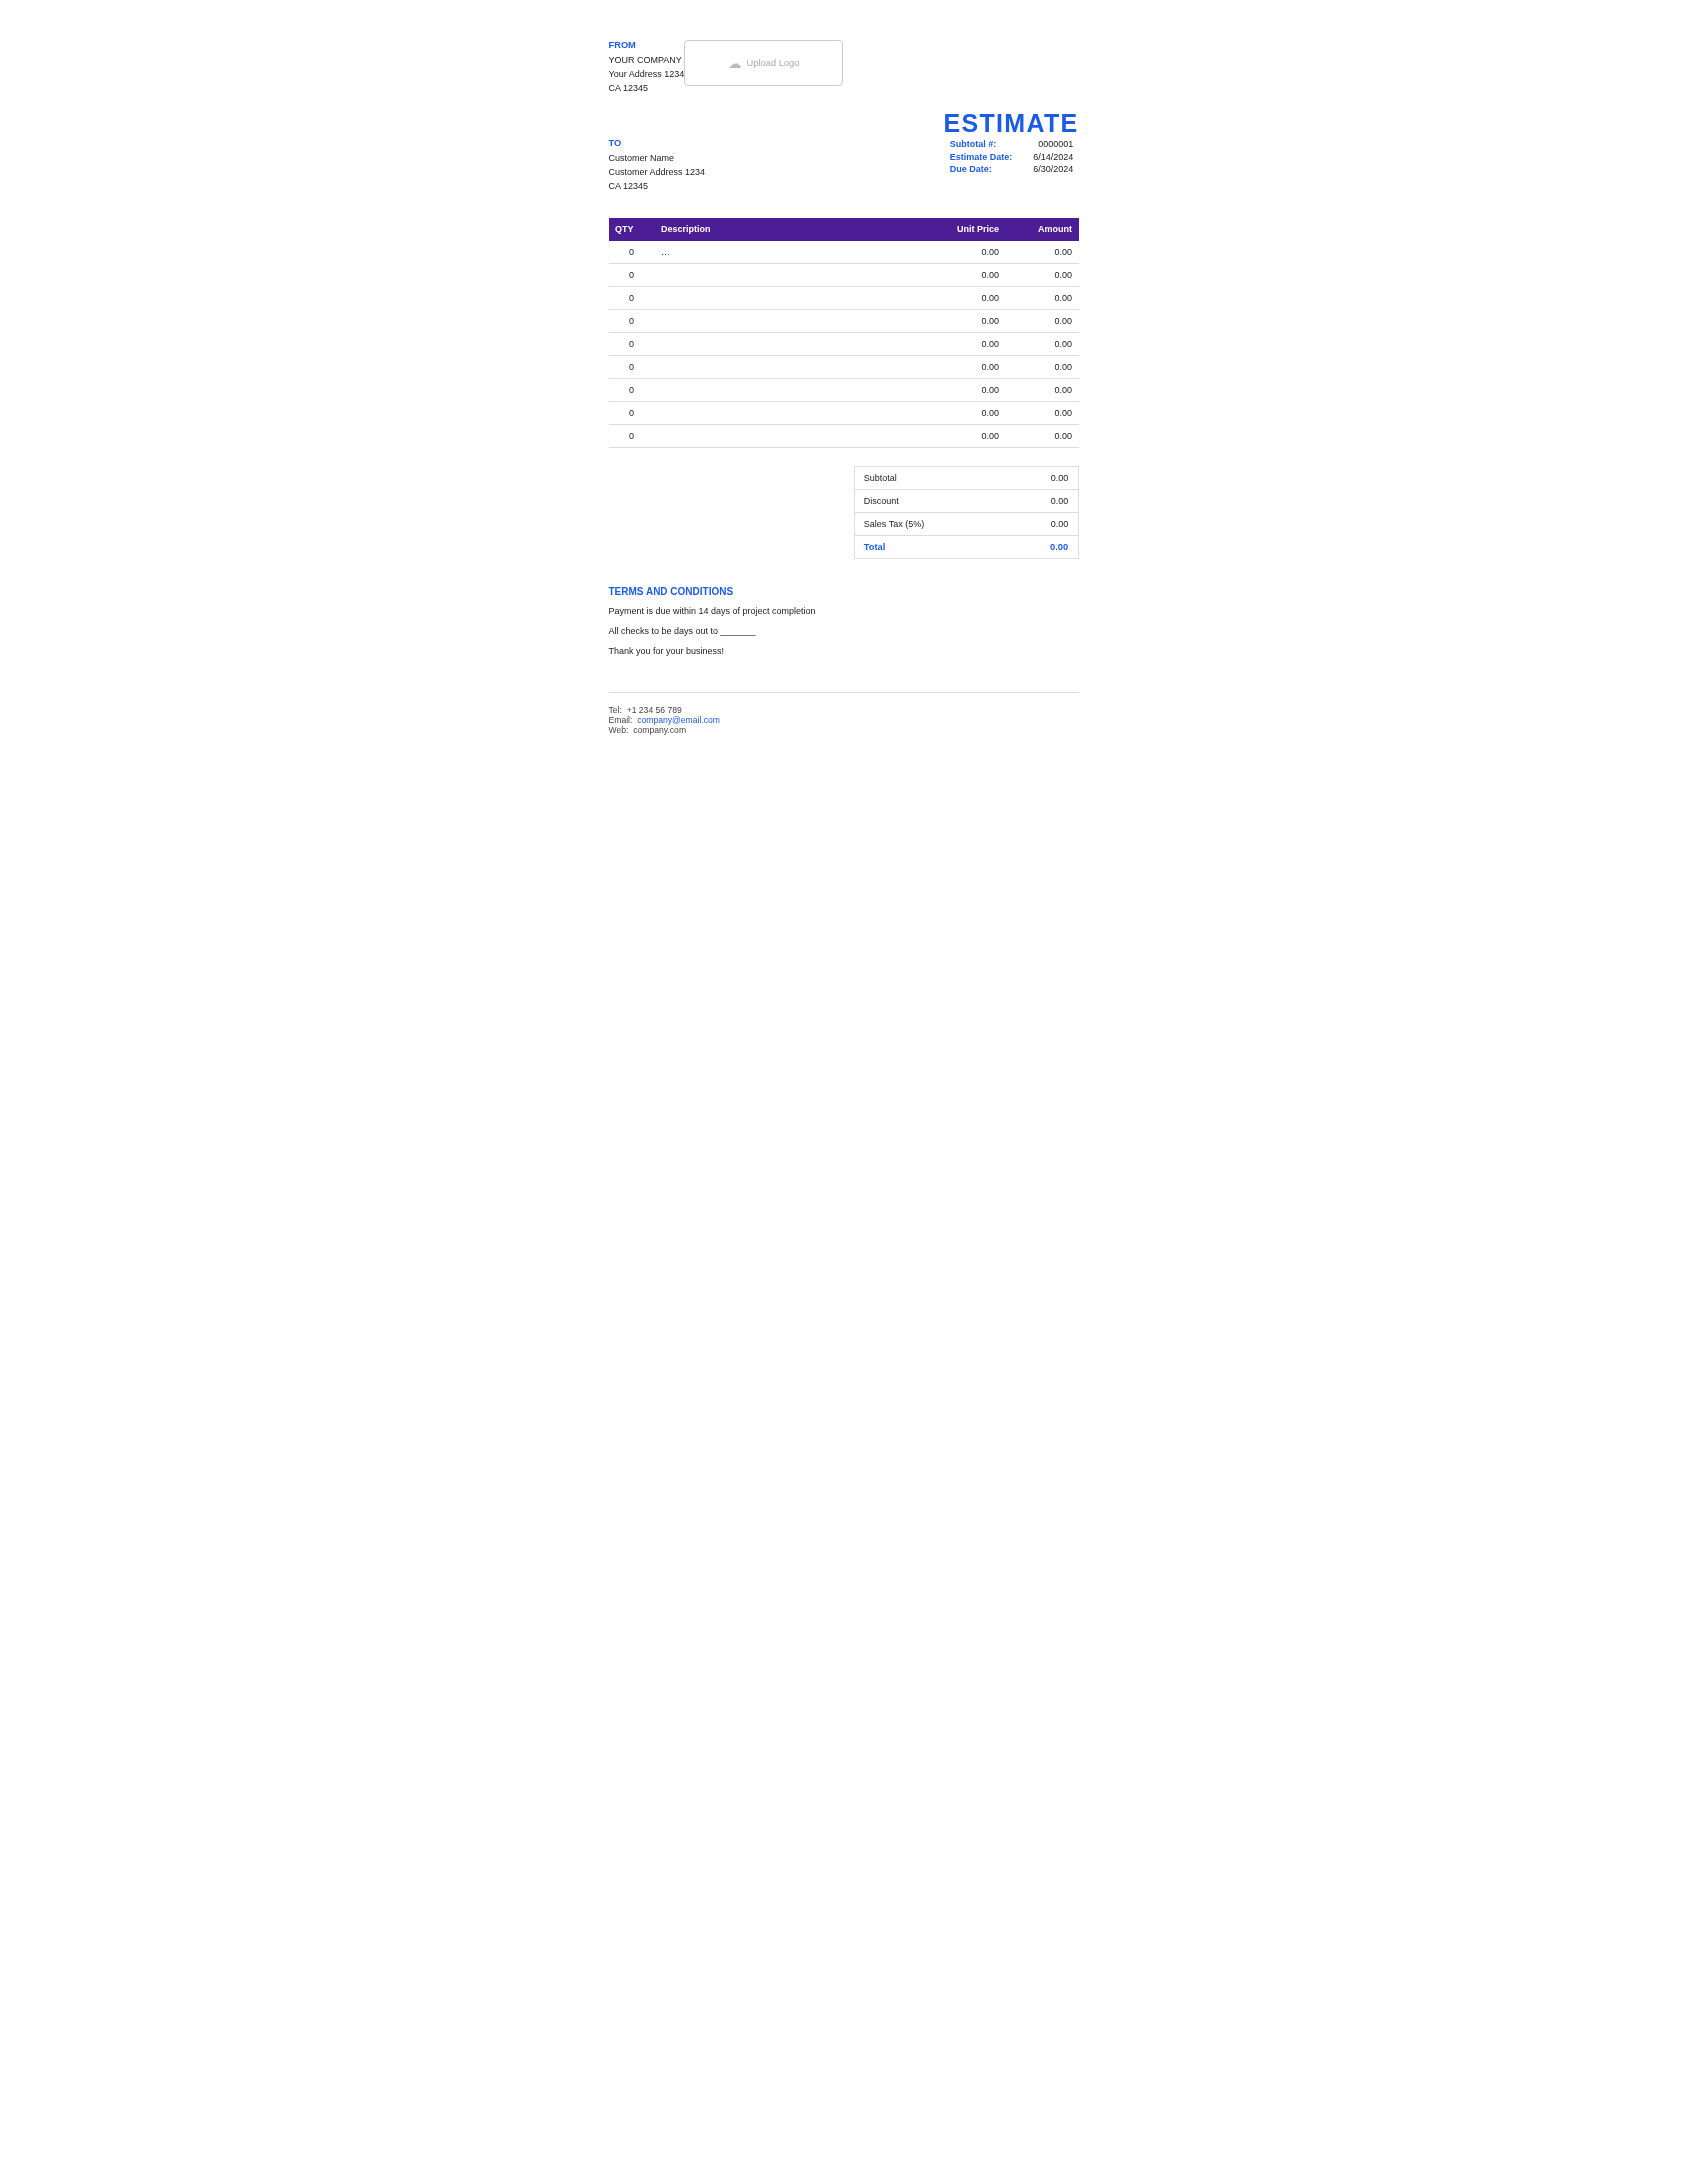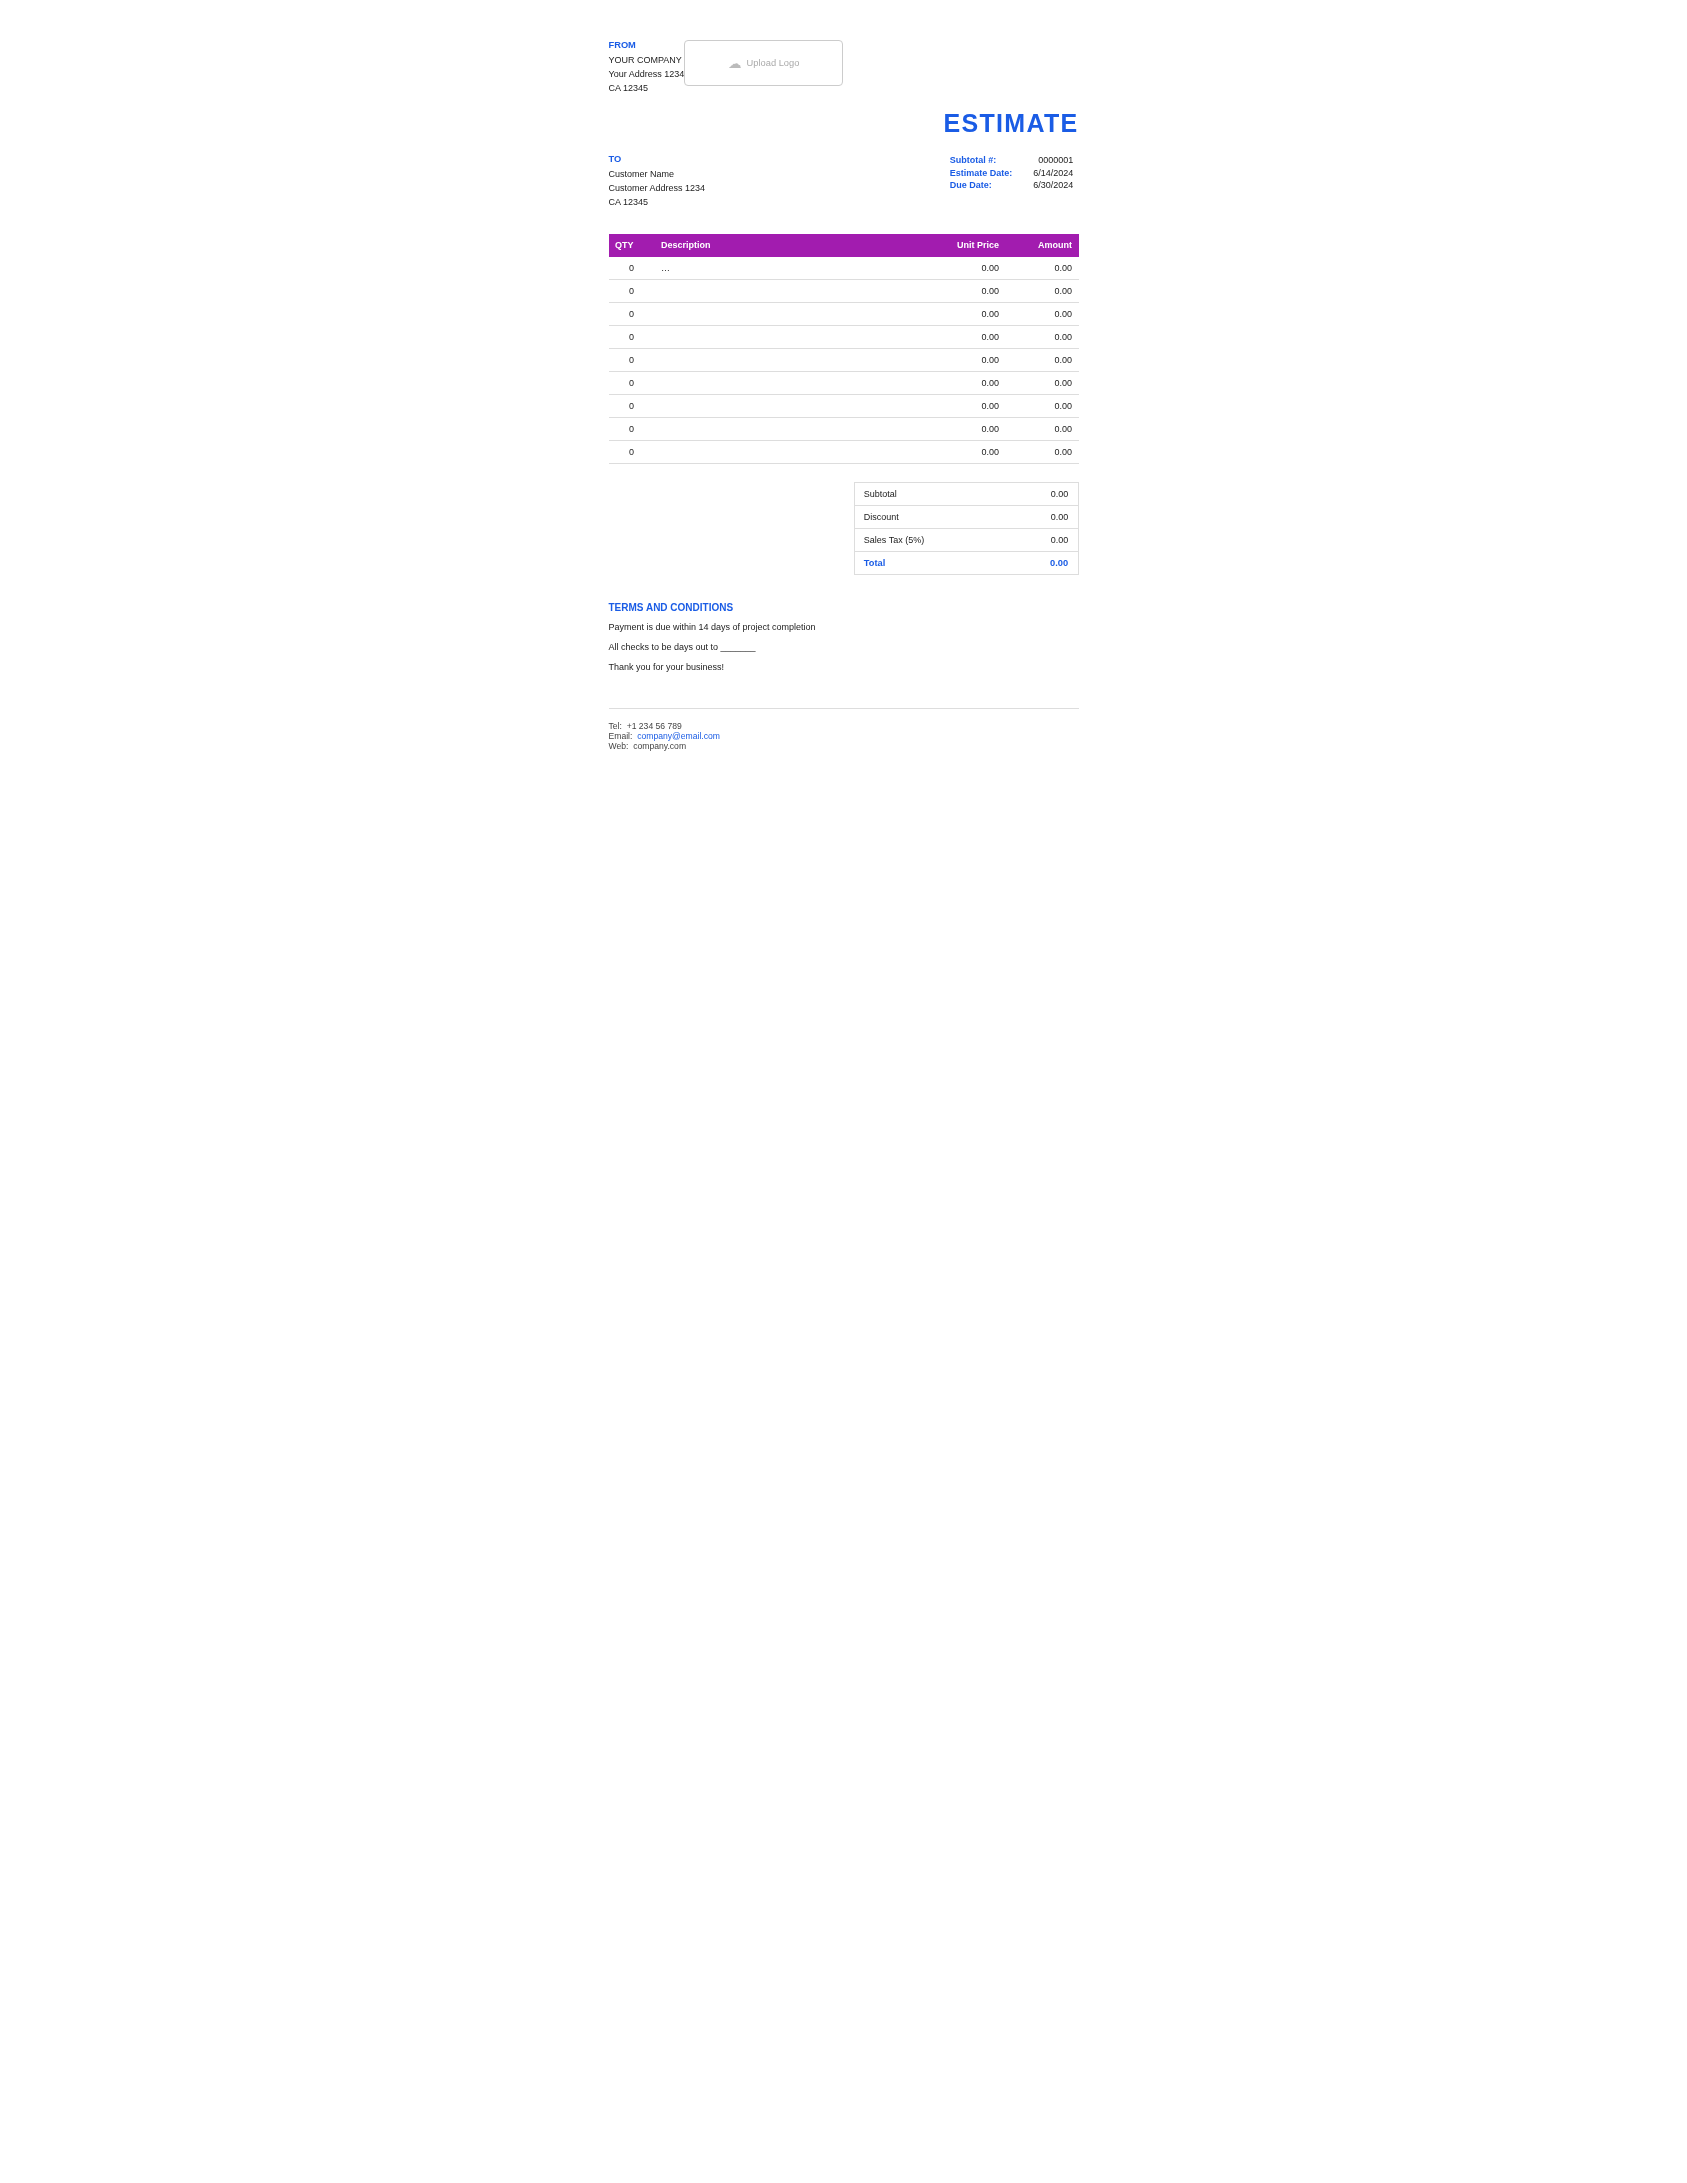--- a/index.html
+++ b/index.html
@@ -45,21 +45,21 @@
       cursor: pointer;
     }
     .upload-logo-box .cloud-icon {
       font-size: 13.2px;
       color: #bbb;
     }
 
     
     .estimate-title-row {
       text-align: right;
-      margin-bottom: 16px;
+      margin-bottom: 0;
     }
     .estimate-title {
       font-size: 25px;
       font-weight: 900;
       color: #1a5ce5;
       letter-spacing: 1.3px;
     }
 
     
     .to-info-section {
@@ -102,21 +102,21 @@
     }
 
     
     .items-table {
       width: 100%;
       border-collapse: collapse;
       margin-bottom: 18.5px;
       font-size: 9px;
     }
     .items-table thead tr {
-      background-color: #a21caf;
+      background-color: #4c1d95;
       color: #fff;
     }
     .items-table thead th {
       padding: 6.6px 6.6px;
       text-align: left;
       font-weight: bold;
       font-size: 9px;
     }
     .items-table thead th.right {
       text-align: right;

